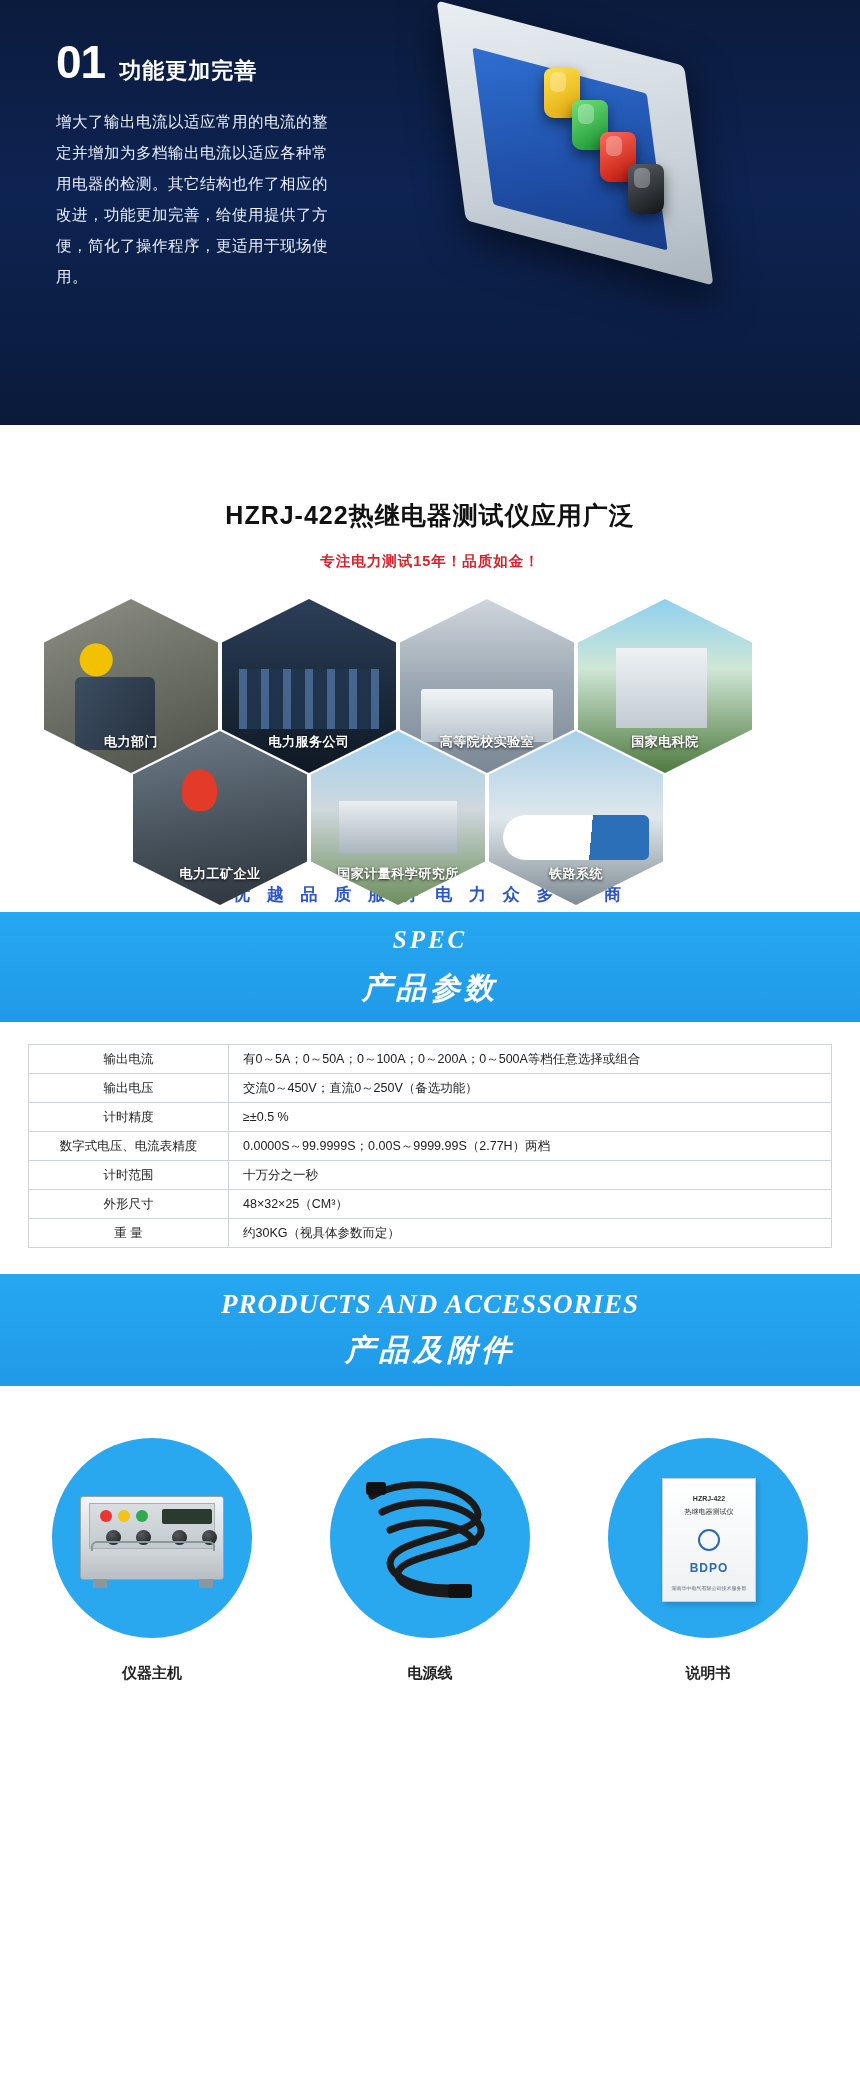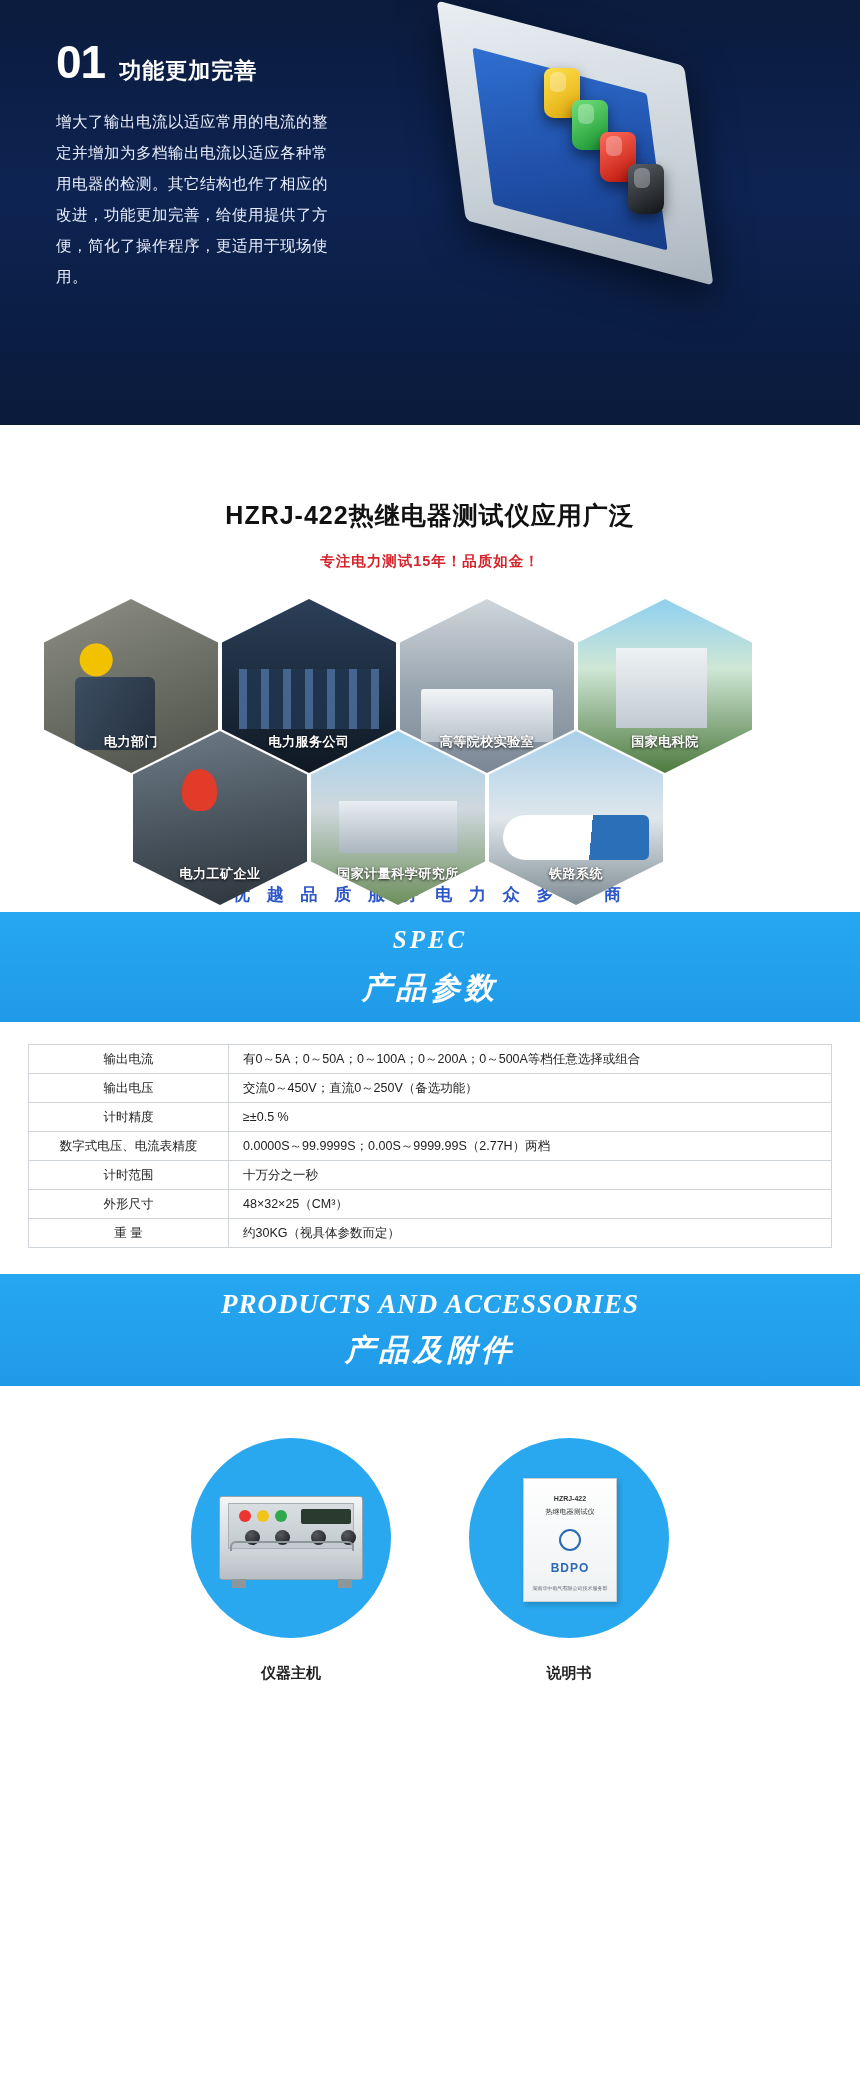--- a/index.html
+++ b/index.html
@@ -425,20 +425,34 @@
             <span class="mach-knob" style="left:112px"></span>
           </div>
           <div class="mach-handle"></div>
           <div class="mach-foot" style="left:12px"></div>
           <div class="mach-foot" style="left:118px"></div>
         </div>
       </div>
       <div class="prod-cap">仪器主机</div>
     </div>
 
+    <div class="prod-item">
+      <div class="circle">
+        <svg class="cable-svg" viewBox="0 0 200 200">
+          <g fill="none" stroke="#1a1a1a" stroke-width="7" stroke-linecap="round">
+            <path d="M42,58 C78,38 132,46 146,70 C160,94 96,96 70,112 C44,128 72,150 120,150"></path>
+            <path d="M52,74 C88,56 140,66 150,88 C160,110 100,112 76,126 C52,140 84,158 128,156"></path>
+            <path d="M60,92 C92,78 136,86 144,104"></path>
+          </g>
+          <rect x="36" y="44" width="20" height="13" rx="3" fill="#111"></rect>
+          <rect x="118" y="146" width="24" height="14" rx="3" fill="#111"></rect>
+        </svg>
+      </div>
+      <div class="prod-cap">电源线</div>
+    </div>
 
     <div class="prod-item">
       <div class="circle">
         <div class="manual">
           <div class="mt1">HZRJ-422</div>
           <div class="mt2">热继电器测试仪</div>
           <div class="logo"></div>
           <div class="mt3">BDPO</div>
           <div class="mt4">湖南华中电气有限公司技术服务部</div>
         </div>

